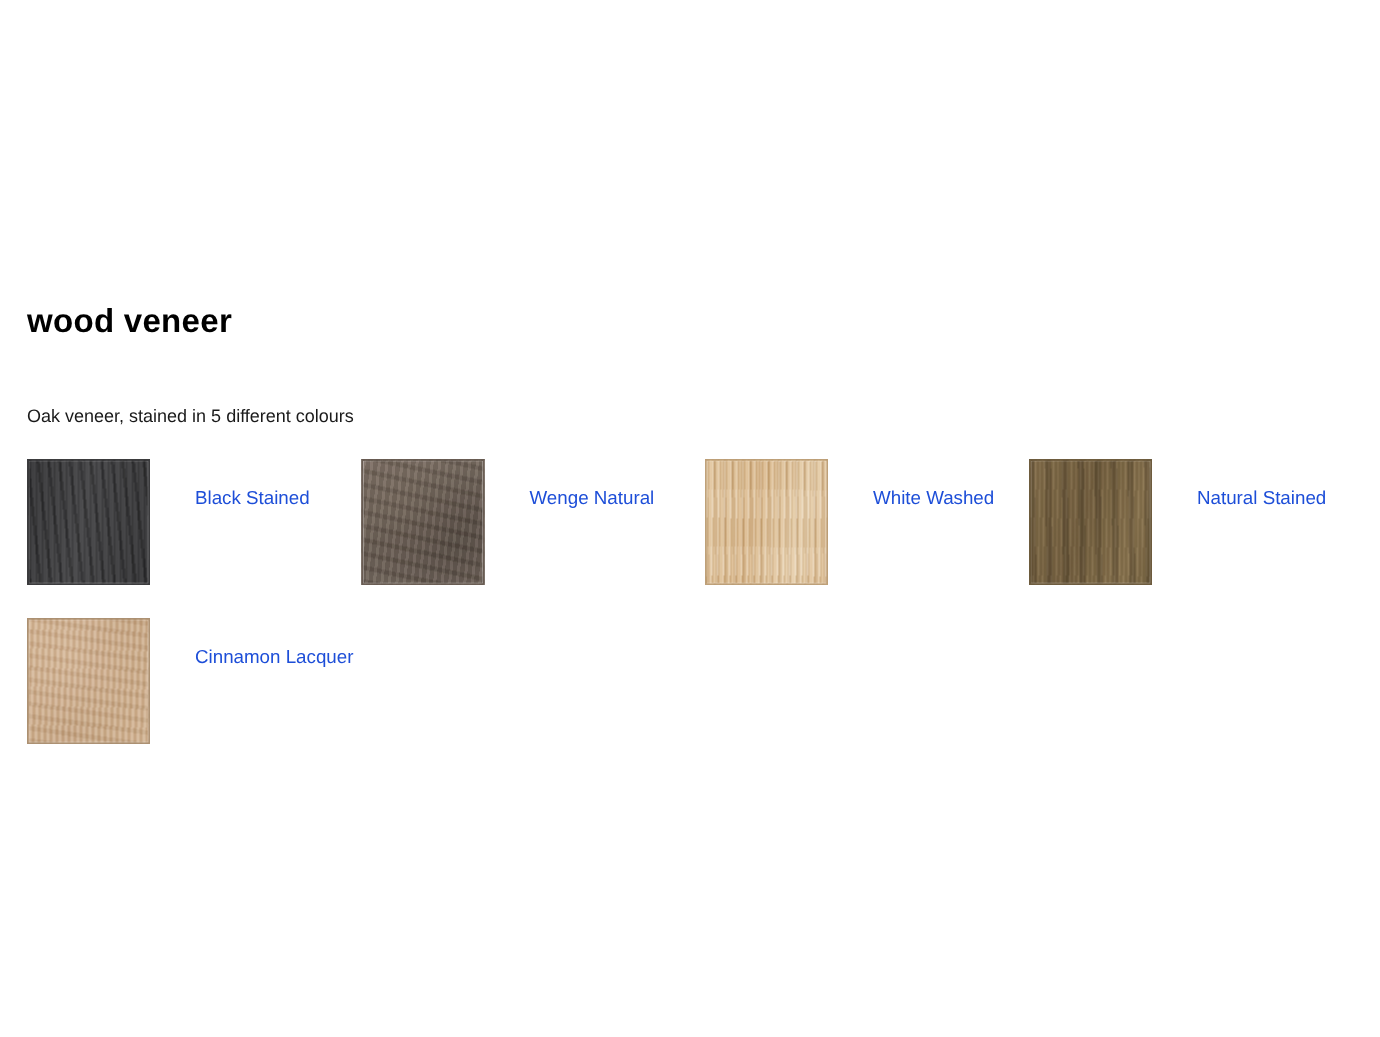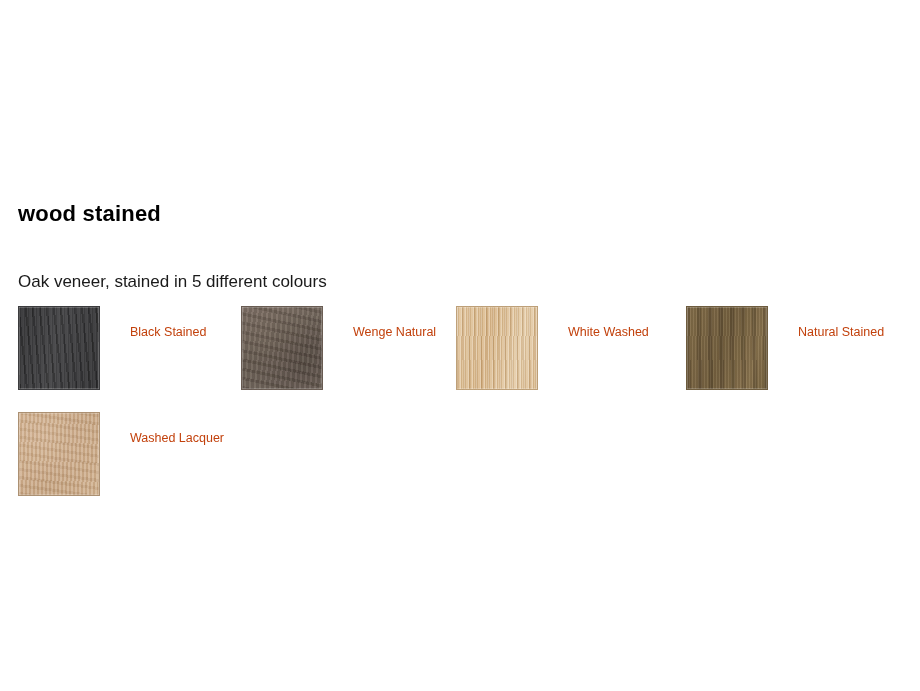--- a/index.html
+++ b/index.html
@@ -37,21 +37,21 @@
     letter-spacing: 0.2px;
     color: #000000;
     line-height: 26px;
     white-space: nowrap;
   }
 
   .page-subtitle {
     position: absolute;
     left: 18px;
     top: 257px;
-    font-size: 17px;
+    font-size: 12px;
     font-weight: normal;
     color: #1a1a1a;
     line-height: 16px;
     white-space: nowrap;
   }
 
   
   .swatch-grid {
     position: absolute;
     left: 0;
@@ -77,21 +77,21 @@
     background-color: #888888;
     background-repeat: repeat;
     box-shadow: 0 0 0 0.5px rgba(255,255,255,0.4) inset;
   }
 
   .swatch-label {
     position: absolute;
     left: 112px;
     top: 18px;
     font-size: 12.5px;
-    color: #c2410c;
+    color: #1d4ed8;
     line-height: 16px;
     white-space: nowrap;
   }
 
   
 
   
   .tex-black {
     background-color: #3a3a3c;
     background-image:
@@ -186,45 +186,45 @@
       radial-gradient(ellipse at 35% 30%, rgba(214,182,150,0.6) 0%, rgba(0,0,0,0) 62%),
       linear-gradient(110deg, #cdab88 0%, #c29f7c 50%, #cbaa86 100%);
     border-color: rgba(168,142,112,0.9);
   }
 </style>
 </head>
 <body>
 
 <div class="page">
 
-  <h1 class="page-title">wood stained</h1>
+  <h1 class="page-title">wood veneer</h1>
 
   <p class="page-subtitle">Oak veneer, stained in 5 different colours</p>
 
   <div class="swatch-grid">
 
     <div class="swatch-item" style="left:18px; top:306px;">
       <div class="swatch-chip tex-black"></div>
       <div class="swatch-label">Black Stained</div>
     </div>
 
     <div class="swatch-item" style="left:241px; top:306px;">
       <div class="swatch-chip tex-wenge"></div>
       <div class="swatch-label">Wenge Natural</div>
     </div>
 
-    <div class="swatch-item" style="left:456px; top:306px;">
+    <div class="swatch-item" style="left:470px; top:306px;">
       <div class="swatch-chip tex-white-washed"></div>
       <div class="swatch-label">White Washed</div>
     </div>
 
     <div class="swatch-item" style="left:686px; top:306px;">
       <div class="swatch-chip tex-cinnamon"></div>
       <div class="swatch-label">Natural Stained</div>
     </div>
 
     <div class="swatch-item" style="left:18px; top:412px;">
       <div class="swatch-chip tex-natural"></div>
-      <div class="swatch-label">Washed Lacquer</div>
+      <div class="swatch-label">Cinnamon Lacquer</div>
     </div>
 
   </div>
 </div>
 
 </body></html>

